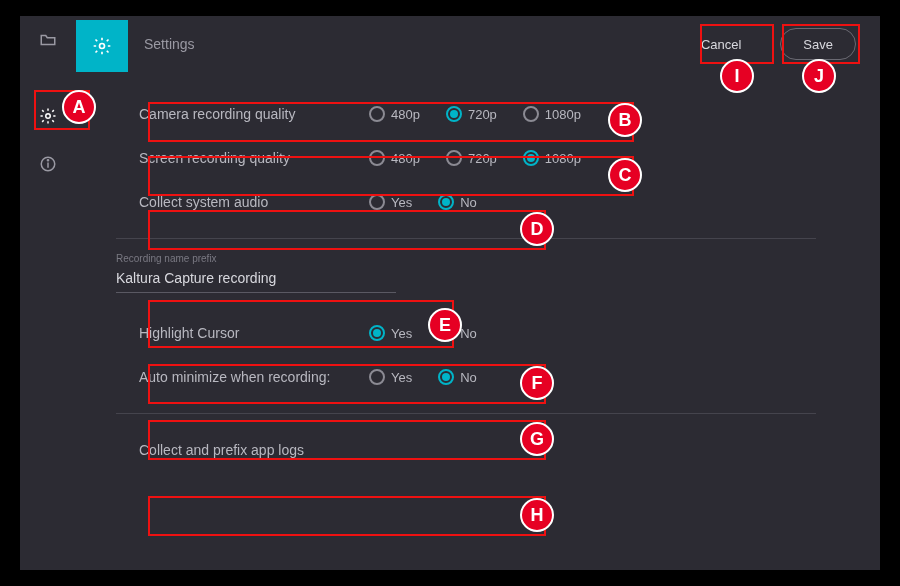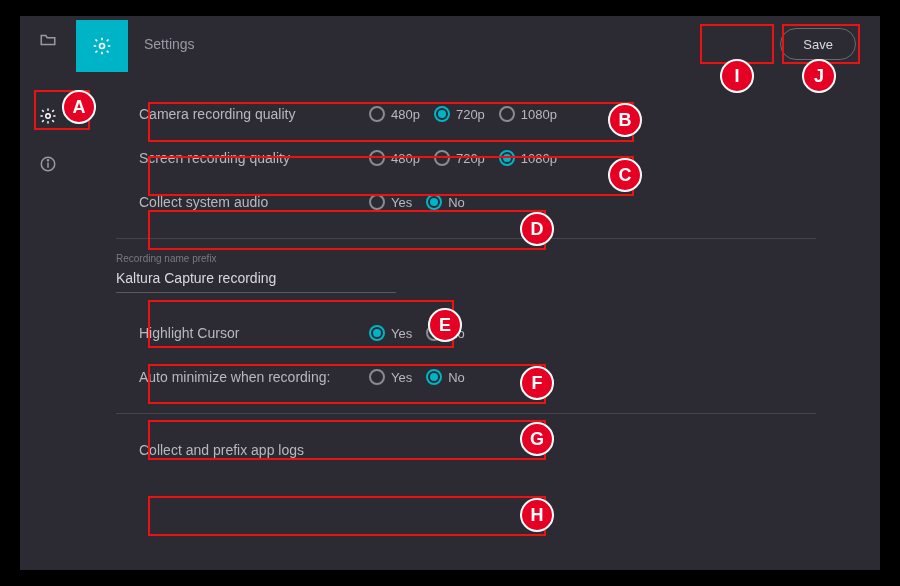--- a/index.html
+++ b/index.html
@@ -77,21 +77,21 @@
   .row {
     display: flex; align-items: center;
     min-height: 44px;
     padding: 4px 0;
     margin-left: 23px;
   }
   .row .label {
     width: 230px;
     color: #b8b8c0;
   }
-  .opts { display: flex; gap: 14px; align-items: flex-start; }
+  .opts { display: flex; gap: 26px; align-items: flex-start; }
   .radio {
     display: flex; align-items: center; gap: 6px;
     cursor: pointer;
     color: #b8b8c0;
     font-size: 13px;
   }
   .radio .dot {
     width: 16px; height: 16px;
     border: 2px solid #8b8a93;
     border-radius: 50%;
@@ -175,20 +175,21 @@
   <div class="main">
     <div class="header">
       <div class="header-tile">
         <svg viewBox="0 0 24 24" fill="none" stroke="currentColor" stroke-width="2">
             <circle cx="12" cy="12" r="3"></circle>
             <path d="M12 2v3M12 19v3M4.2 4.2l2.1 2.1M17.7 17.7l2.1 2.1M2 12h3M19 12h3M4.2 19.8l2.1-2.1M17.7 6.3l2.1-2.1"></path>
           </svg>
       </div>
       <div class="header-title">Settings</div>
       <div class="header-spacer"></div>
+      <button class="btn cancel">Cancel</button>
       <button class="btn">Save</button>
     </div>
 
     <div class="content">
 
       <div class="row">
         <div class="label">Camera recording quality</div>
         <div class="opts">
             <div class="radio">
               <span class="dot"></span>

